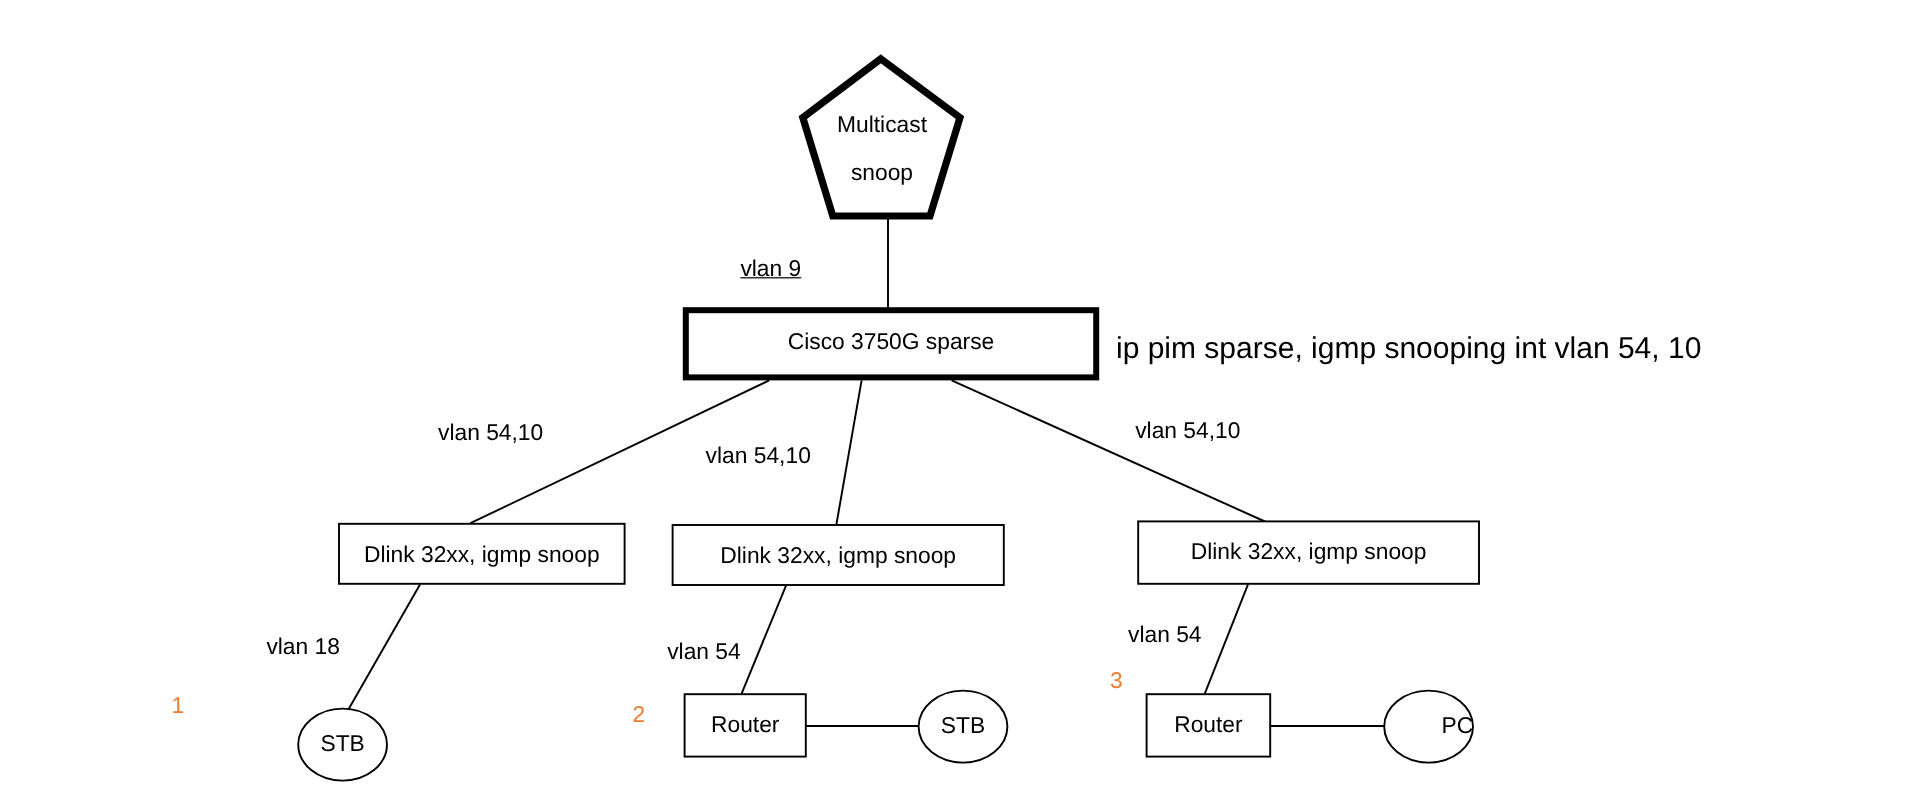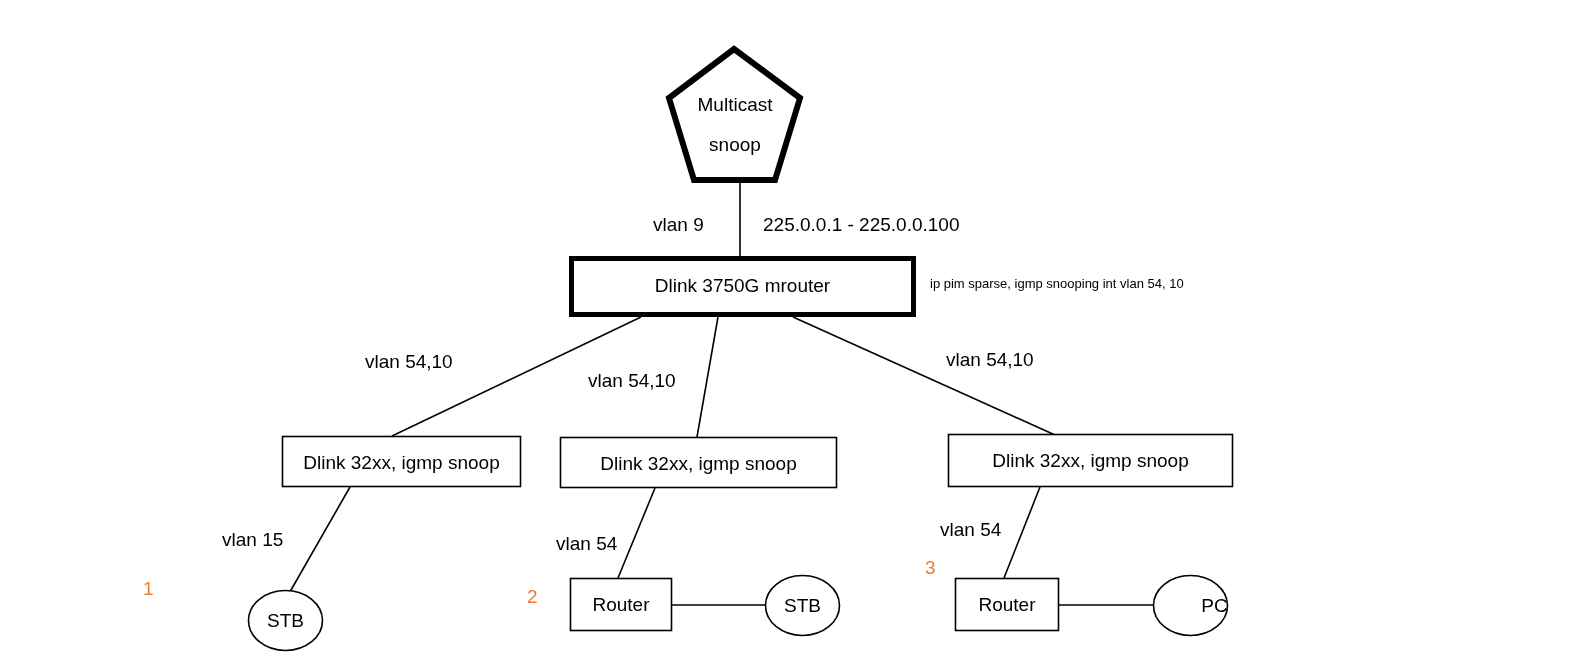--- a/index.html
+++ b/index.html
@@ -32,21 +32,21 @@
     pointer-events: none;
   }
   .edge-label {
     position: absolute;
     font-size: 19px;
     color: #000000;
     white-space: nowrap;
   }
   .side-note {
     position: absolute;
-    font-size: 13px;
+    font-size: 25px;
     color: #000000;
     white-space: nowrap;
   }
   .marker {
     position: absolute;
     font-size: 19px;
     font-weight: normal;
     white-space: nowrap;
   }
   .pent-text-line {
@@ -98,36 +98,35 @@
     <ellipse cx="1190.5" cy="605.5" rx="37" ry="30" fill="#ffffff" stroke="#000000" stroke-width="1.6"></ellipse>
   </svg>
 
   <div class="pent-label" style="left:669px; top:95px; width:132px;">
     <span class="pent-text-line">Multicast</span>
   </div>
   <div class="pent-label" style="left:669px; top:135px; width:132px;">
     <span class="pent-text-line">snoop</span>
   </div>
 
-  <div class="edge-label" style="left:653px; top:214px;">vlan 9</div>
-  <div class="edge-label" style="left:763px; top:214px;">225.0.0.1 - 225.0.0.100</div>
+  <div class="edge-label" style="left:617px; top:214px;text-decoration:underline;">vlan 9</div>
 
-  <div class="node-label" style="left:571px; top:275px; width:343px;">Dlink 3750G mrouter</div>
+  <div class="node-label" style="left:571px; top:275px; width:343px;">Cisco 3750G sparse</div>
 
   <div class="side-note" style="left:930px; top:276px;">ip pim sparse, igmp snooping  int vlan 54, 10</div>
 
   <div class="edge-label" style="left:365px; top:351px;">vlan 54,10</div>
   <div class="edge-label" style="left:588px; top:370px;">vlan 54,10</div>
   <div class="edge-label" style="left:946px; top:349px;">vlan 54,10</div>
 
   <div class="node-label" style="left:282px; top:452px; width:239px;">Dlink 32xx, igmp snoop</div>
   <div class="node-label" style="left:560px; top:453px; width:277px;">Dlink 32xx, igmp snoop</div>
   <div class="node-label" style="left:948px; top:450px; width:285px;">Dlink 32xx, igmp snoop</div>
 
-  <div class="edge-label" style="left:222px; top:529px;">vlan 15</div>
+  <div class="edge-label" style="left:222px; top:529px;">vlan 18</div>
   <div class="edge-label" style="left:556px; top:533px;">vlan 54</div>
   <div class="edge-label" style="left:940px; top:519px;">vlan 54</div>
 
   <div class="marker" style="left:143px; top:578px; color:#ED7D31;">1</div>
   <div class="marker" style="left:527px; top:586px; color:#ED7D31;">2</div>
   <div class="marker" style="left:925px; top:557px; color:#ED7D31;">3</div>
 
   <div class="node-label" style="left:249px; top:610px; width:73px;">STB</div>
 
   <div class="node-label" style="left:570px; top:594px; width:102px;">Router</div>

